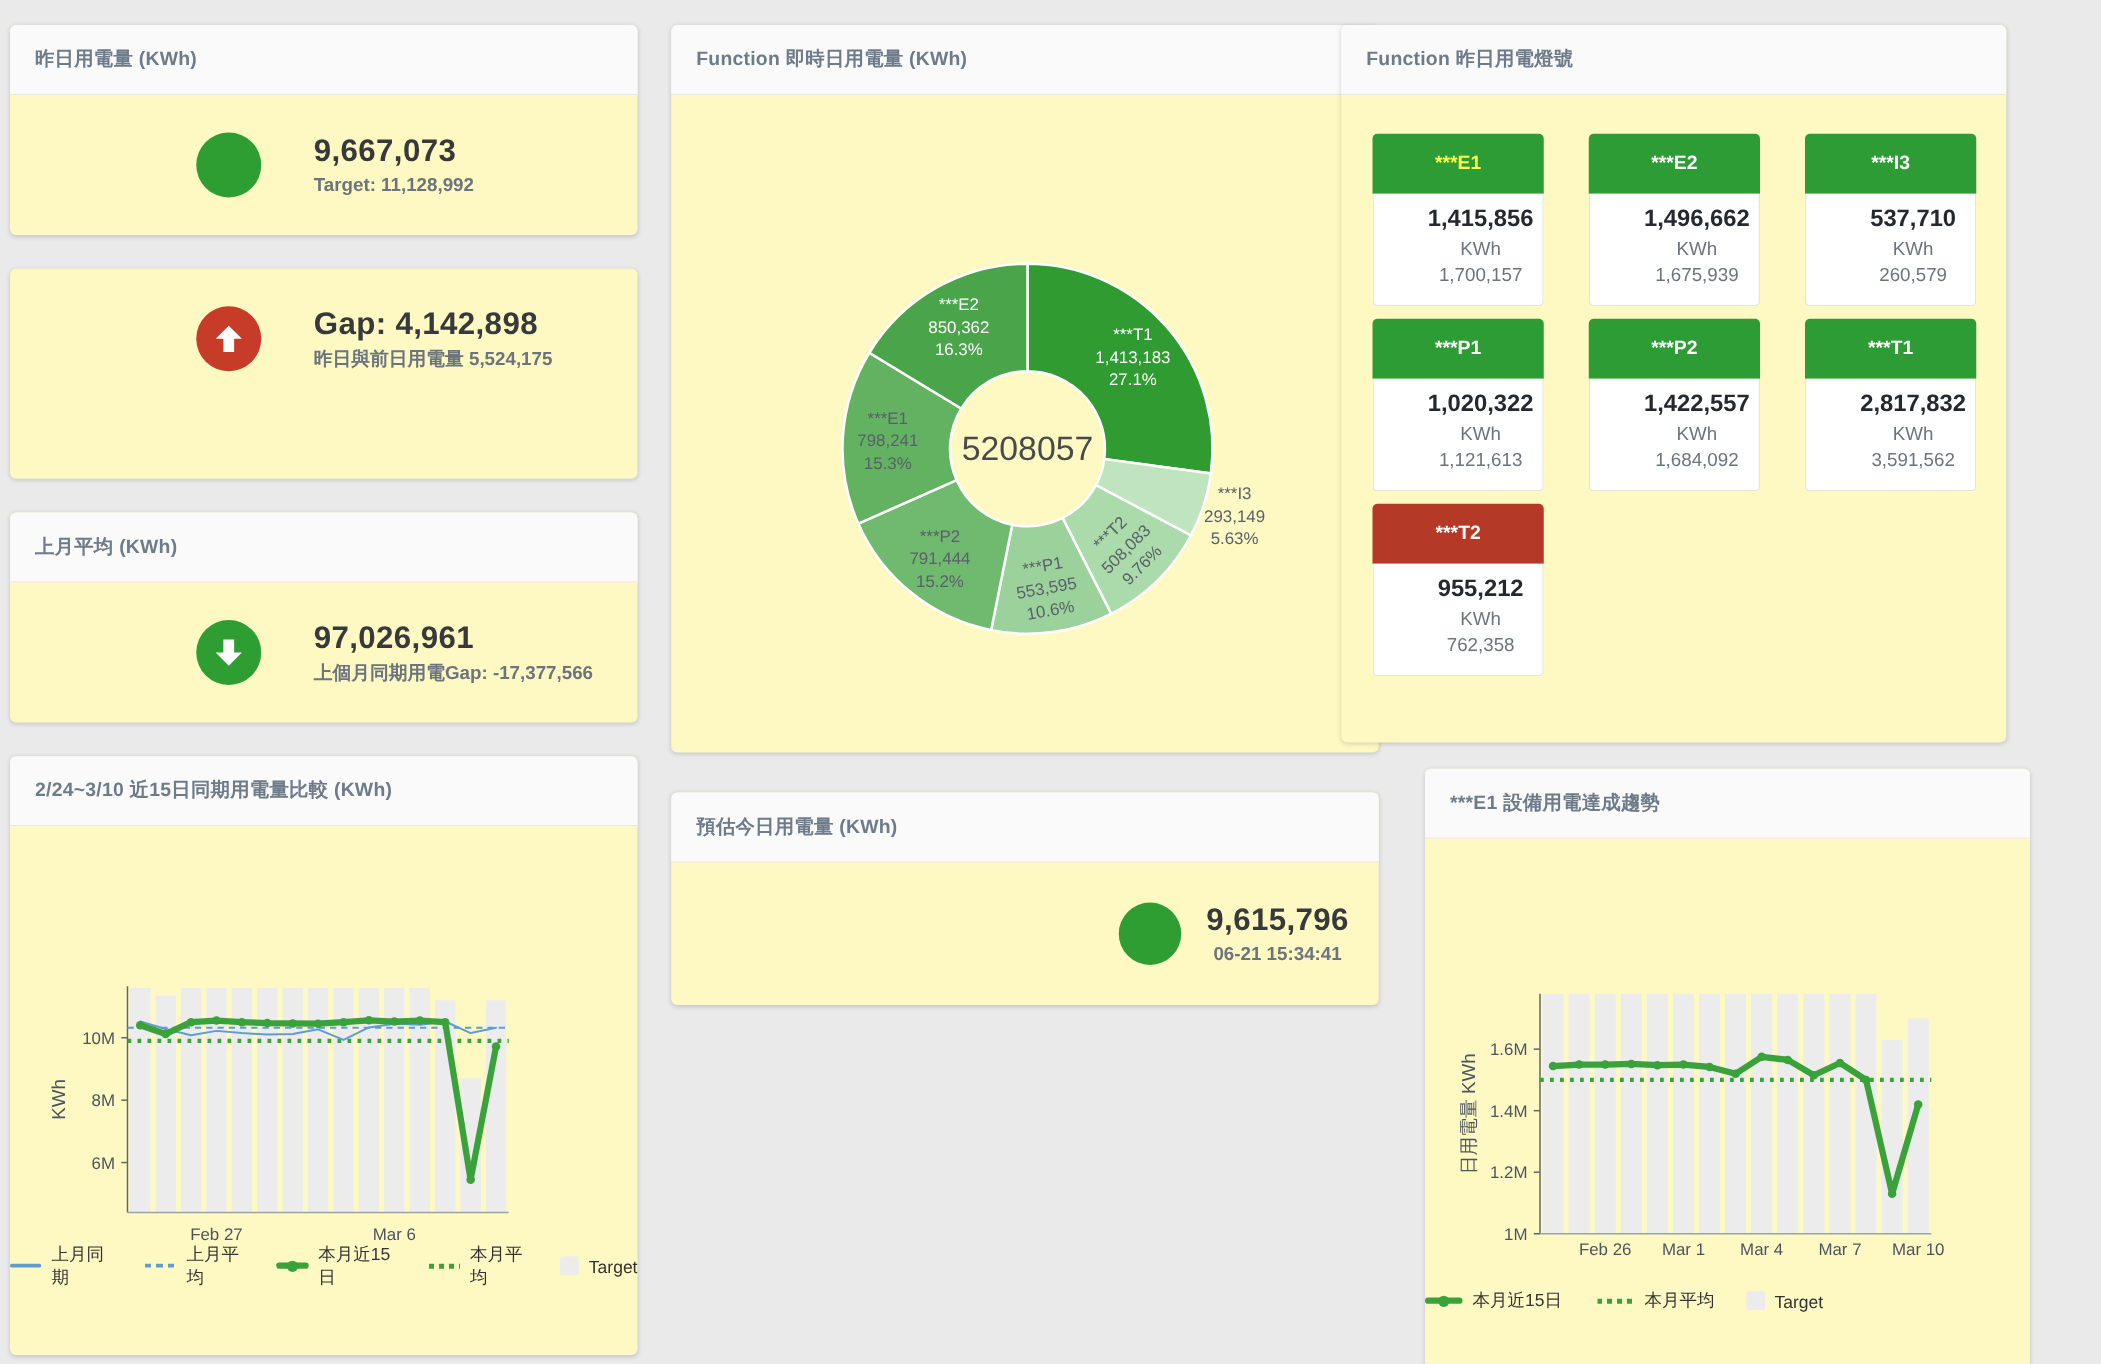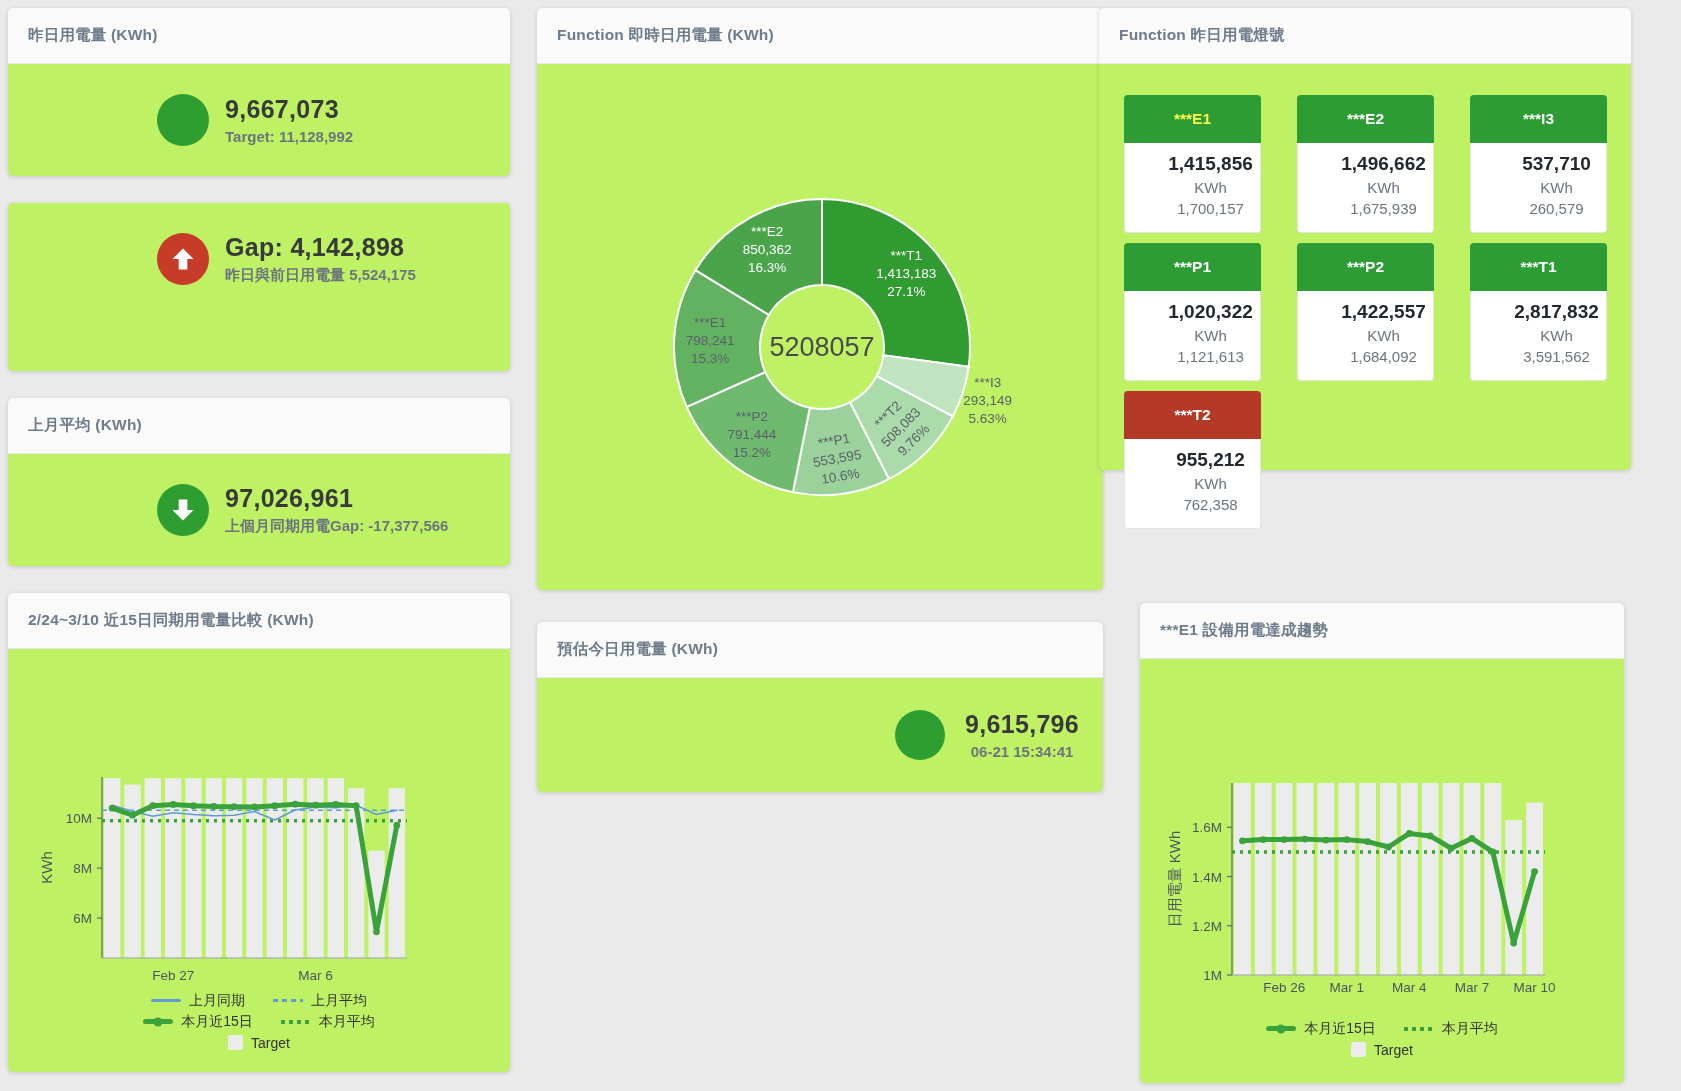--- a/index.html
+++ b/index.html
@@ -4,49 +4,50 @@
 <style>
   html,body{margin:0;padding:0;}
   body{
     width:1681px;height:1091px;
     font-family:"Liberation Sans","DejaVu Sans",sans-serif;
     background:#eaeaea;
     -webkit-font-smoothing:antialiased;
   }
   .page{position:relative;width:1681px;height:1091px;overflow:hidden;}
   .card{
-    position:absolute;background:#bef264;border-radius:5px;
+    position:absolute;background:#fef9c3;border-radius:5px;
     box-shadow:0 1px 4px rgba(0,0,0,.16);
+    margin-top:12px;
   }
   .card-h{
     height:56px;display:flex;align-items:center;padding:0 20px;
     background:#fafafa;border-bottom:1px solid #e7e7e7;
     border-radius:5px 5px 0 0;box-sizing:border-box;
   }
   .card-title{font-size:15.5px;font-weight:700;color:#6e7b8a;letter-spacing:.2px;}
   
-  .kpi{display:flex;align-items:center;height:calc(100% - 56px);padding-left:149px;gap:16px;box-sizing:border-box;}
+  .kpi{display:flex;align-items:center;height:calc(100% - 56px);padding-left:149px;gap:42px;box-sizing:border-box;}
   .kpi-right{display:flex;align-items:center;justify-content:flex-end;height:calc(100% - 56px);padding-right:24px;gap:20px;box-sizing:border-box;}
   .dot{width:52px;height:52px;border-radius:50%;display:flex;align-items:center;justify-content:center;flex:0 0 auto;}
   .dot svg{width:28px;height:28px;display:block;}
   .kpi-v{font-size:25px;font-weight:700;color:#37393b;letter-spacing:.3px;line-height:1.15;}
   .kpi-s{font-size:15px;color:#6c757d;margin-top:4px;font-weight:bold;}
   .center{text-align:center;}
   
   .tiles{position:absolute;top:87px;left:25px;right:24px;display:grid;grid-template-columns:repeat(3,1fr);column-gap:36px;row-gap:10px;}
   .tile{border-radius:4px;}
   .tile-h{height:48px;line-height:48px;text-align:center;font-size:15.5px;font-weight:700;border-radius:4px 4px 0 0;}
   .tile-b{background:#fff;border:1px solid #e4e4e4;border-top:none;border-radius:0 0 4px 4px;text-align:center;height:90px;box-sizing:border-box;padding-top:8px;padding-left:36px;}
   .tile-v{font-size:19px;font-weight:700;color:#24292f;line-height:26px;}
   .tile-u{font-size:15px;color:#6c757d;line-height:21px;}
   .tile-t{font-size:15px;color:#6c757d;line-height:21px;}
   
   .chart-svg{position:absolute;left:0;top:56px;}
   svg{font-family:inherit;}
-  .legend{position:absolute;left:0;right:0;display:flex;flex-direction:column;align-items:center;}
+  .legend{position:absolute;left:0;right:0;display:flex;flex-direction:row;align-items:center;gap:25px;}
   .lg-row{display:flex;align-items:center;gap:28px;height:21px;}
   .lg-item{display:flex;align-items:center;gap:8px;font-size:14px;color:#333;cursor:pointer;}
   .sw{display:inline-block;width:30px;position:relative;}
   .sw-solid{height:3px;border-radius:2px;}
   .sw-dashed{height:3px;}
   .sw-thick{height:5px;border-radius:3px;}
   .sw-dotted{height:4px;}
   .sw-square{width:15px;height:15px;border-radius:2px;}
   .swdot{position:absolute;left:50%;top:50%;transform:translate(-50%,-50%);width:9px;height:9px;border-radius:50%;}
 </style>
@@ -239,21 +240,21 @@
     </header>
     <div class="kpi-right">
       <span class="dot" style="width: 50px; height: 50px; background: rgb(46, 158, 51);"></span>
       <div class="kpi-text center">
         <div class="kpi-v">9,615,796</div>
         <div class="kpi-s">06-21 15:34:41</div>
       </div>
     </div>
   </section>
 
-  <section class="card" style="left:1099px;top:8px;width:532px;height:462px;">
+  <section class="card" style="left:1073px;top:8px;width:532px;height:574px;">
     <header class="card-h">
       <span class="card-title">Function 昨日用電燈號</span>
     </header>
     <div class="tiles" id="tiles">
         <div class="tile">
           <div class="tile-h" style="background: rgb(45, 156, 52); color: rgb(253, 253, 74);">***E1</div>
           <div class="tile-b">
             <div class="tile-v">1,415,856</div>
             <div class="tile-u">KWh</div>
             <div class="tile-t">1,700,157</div>

